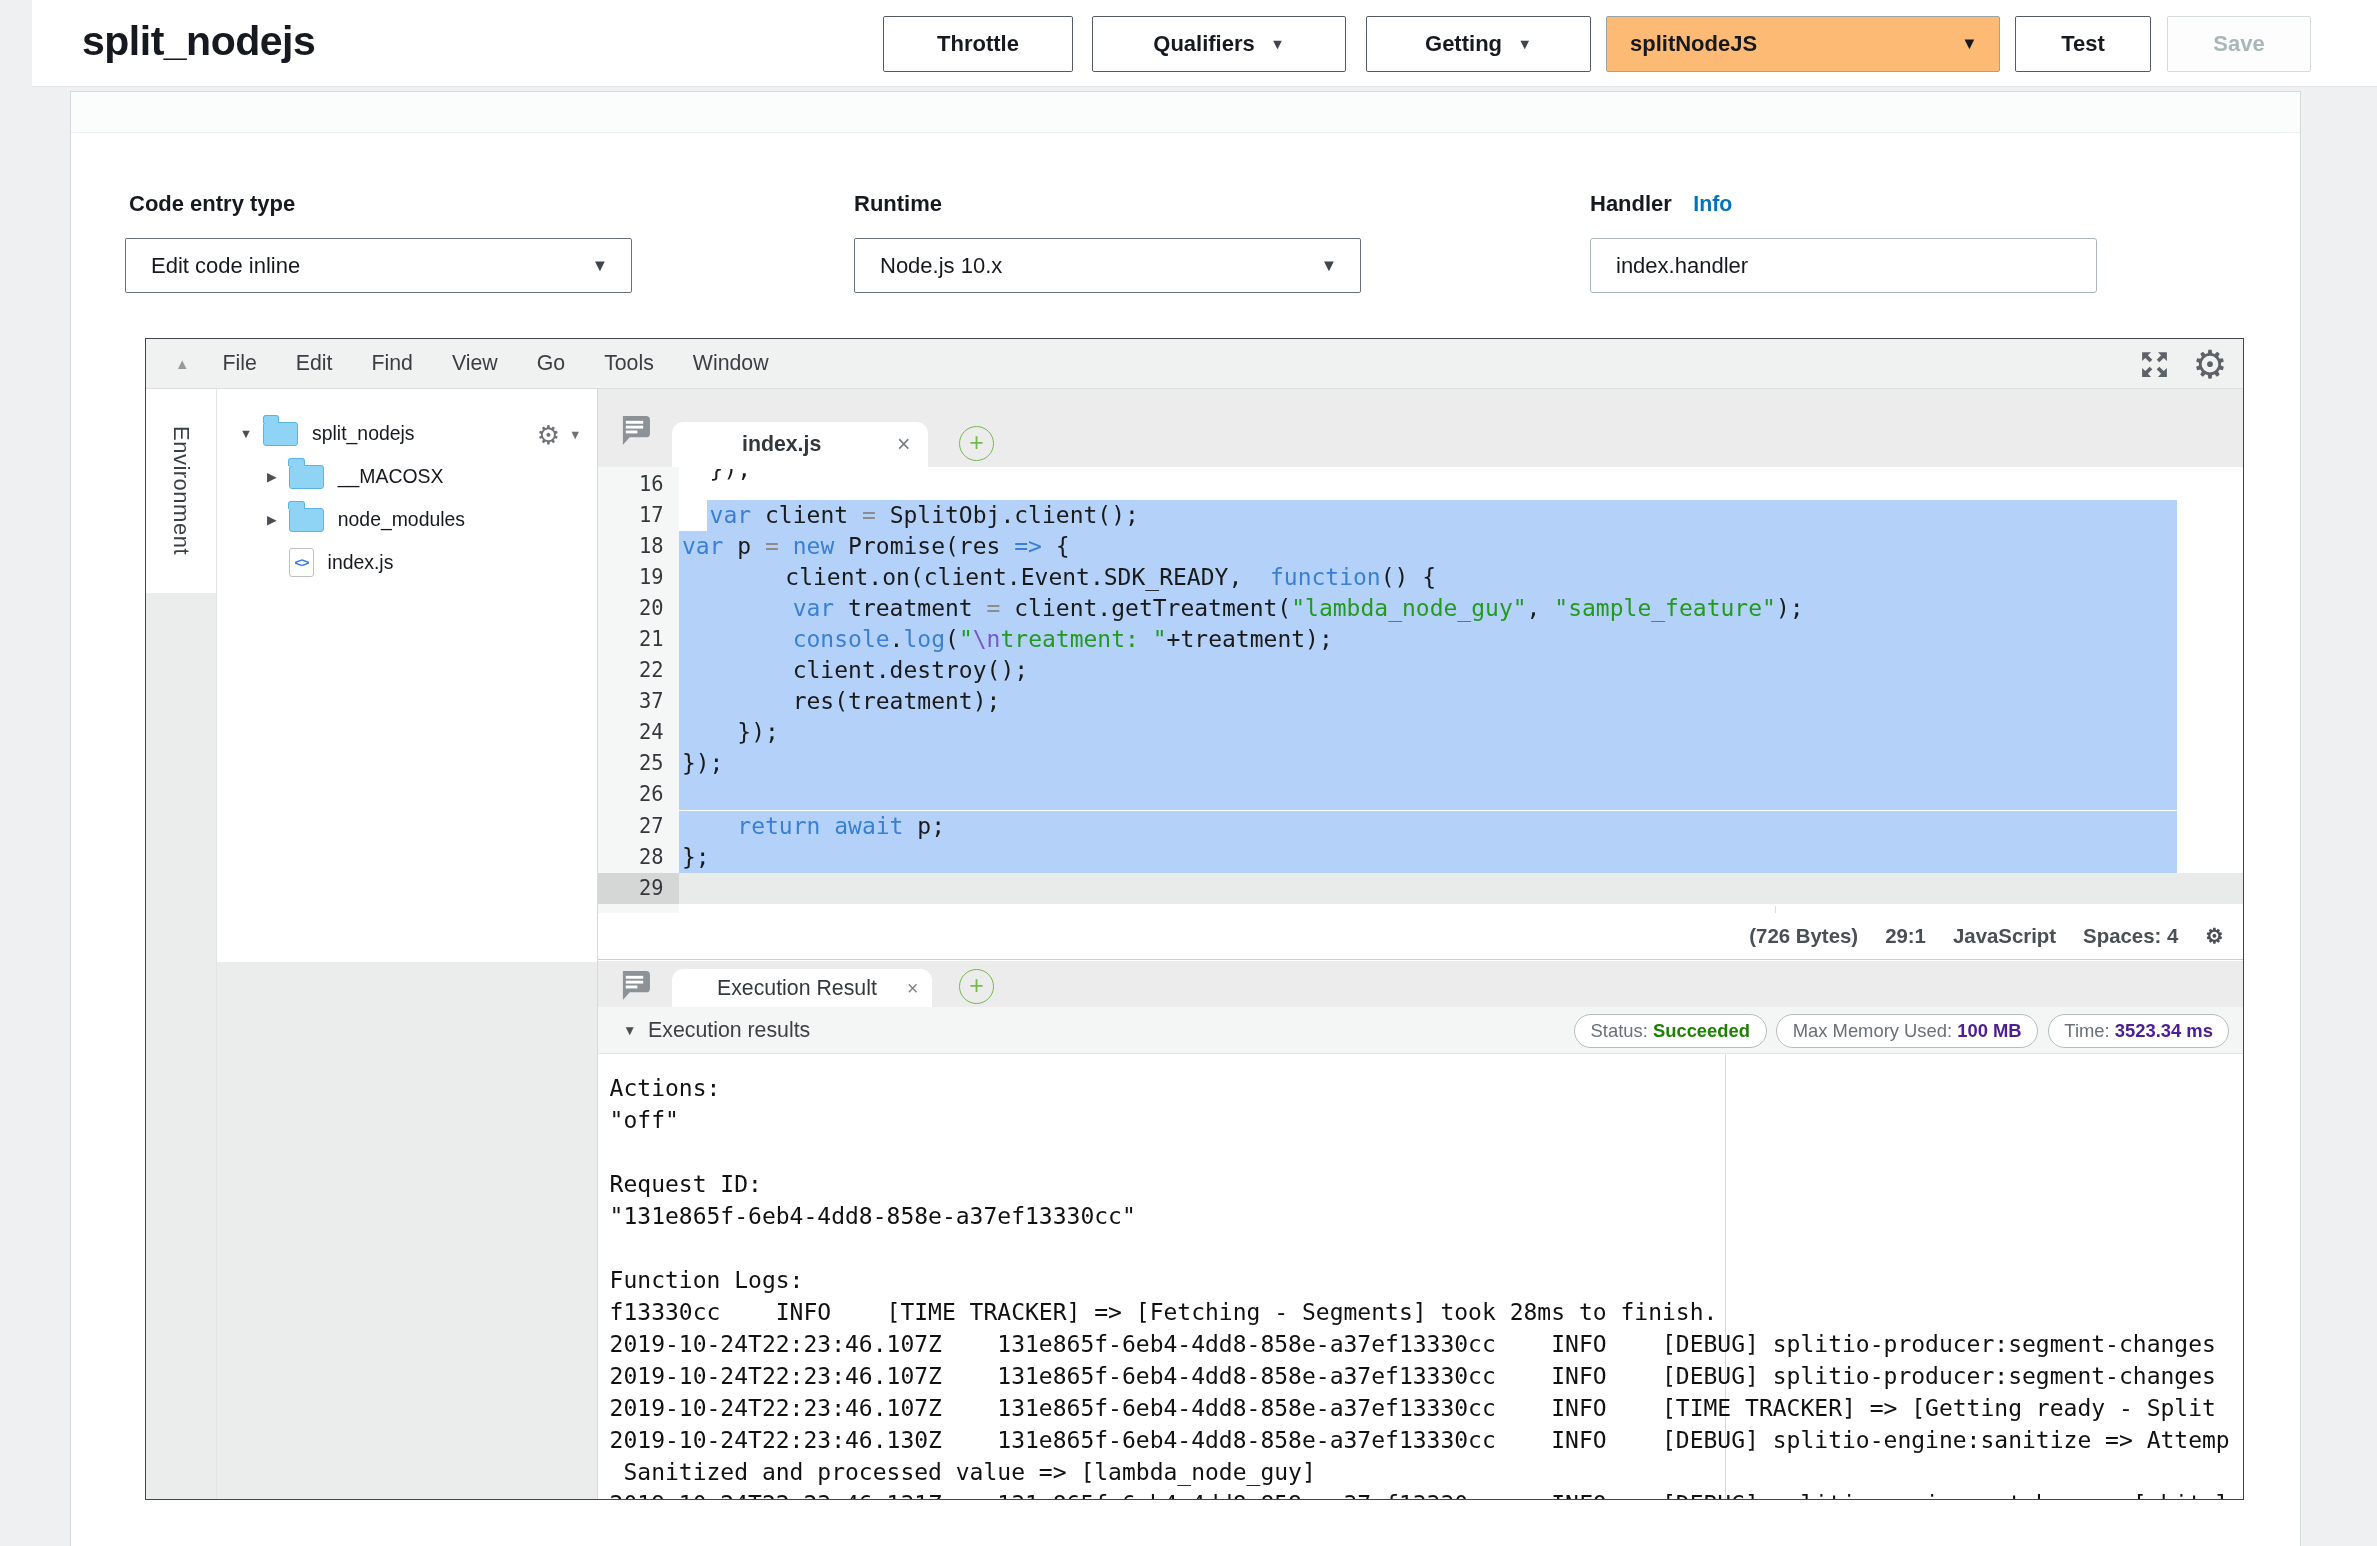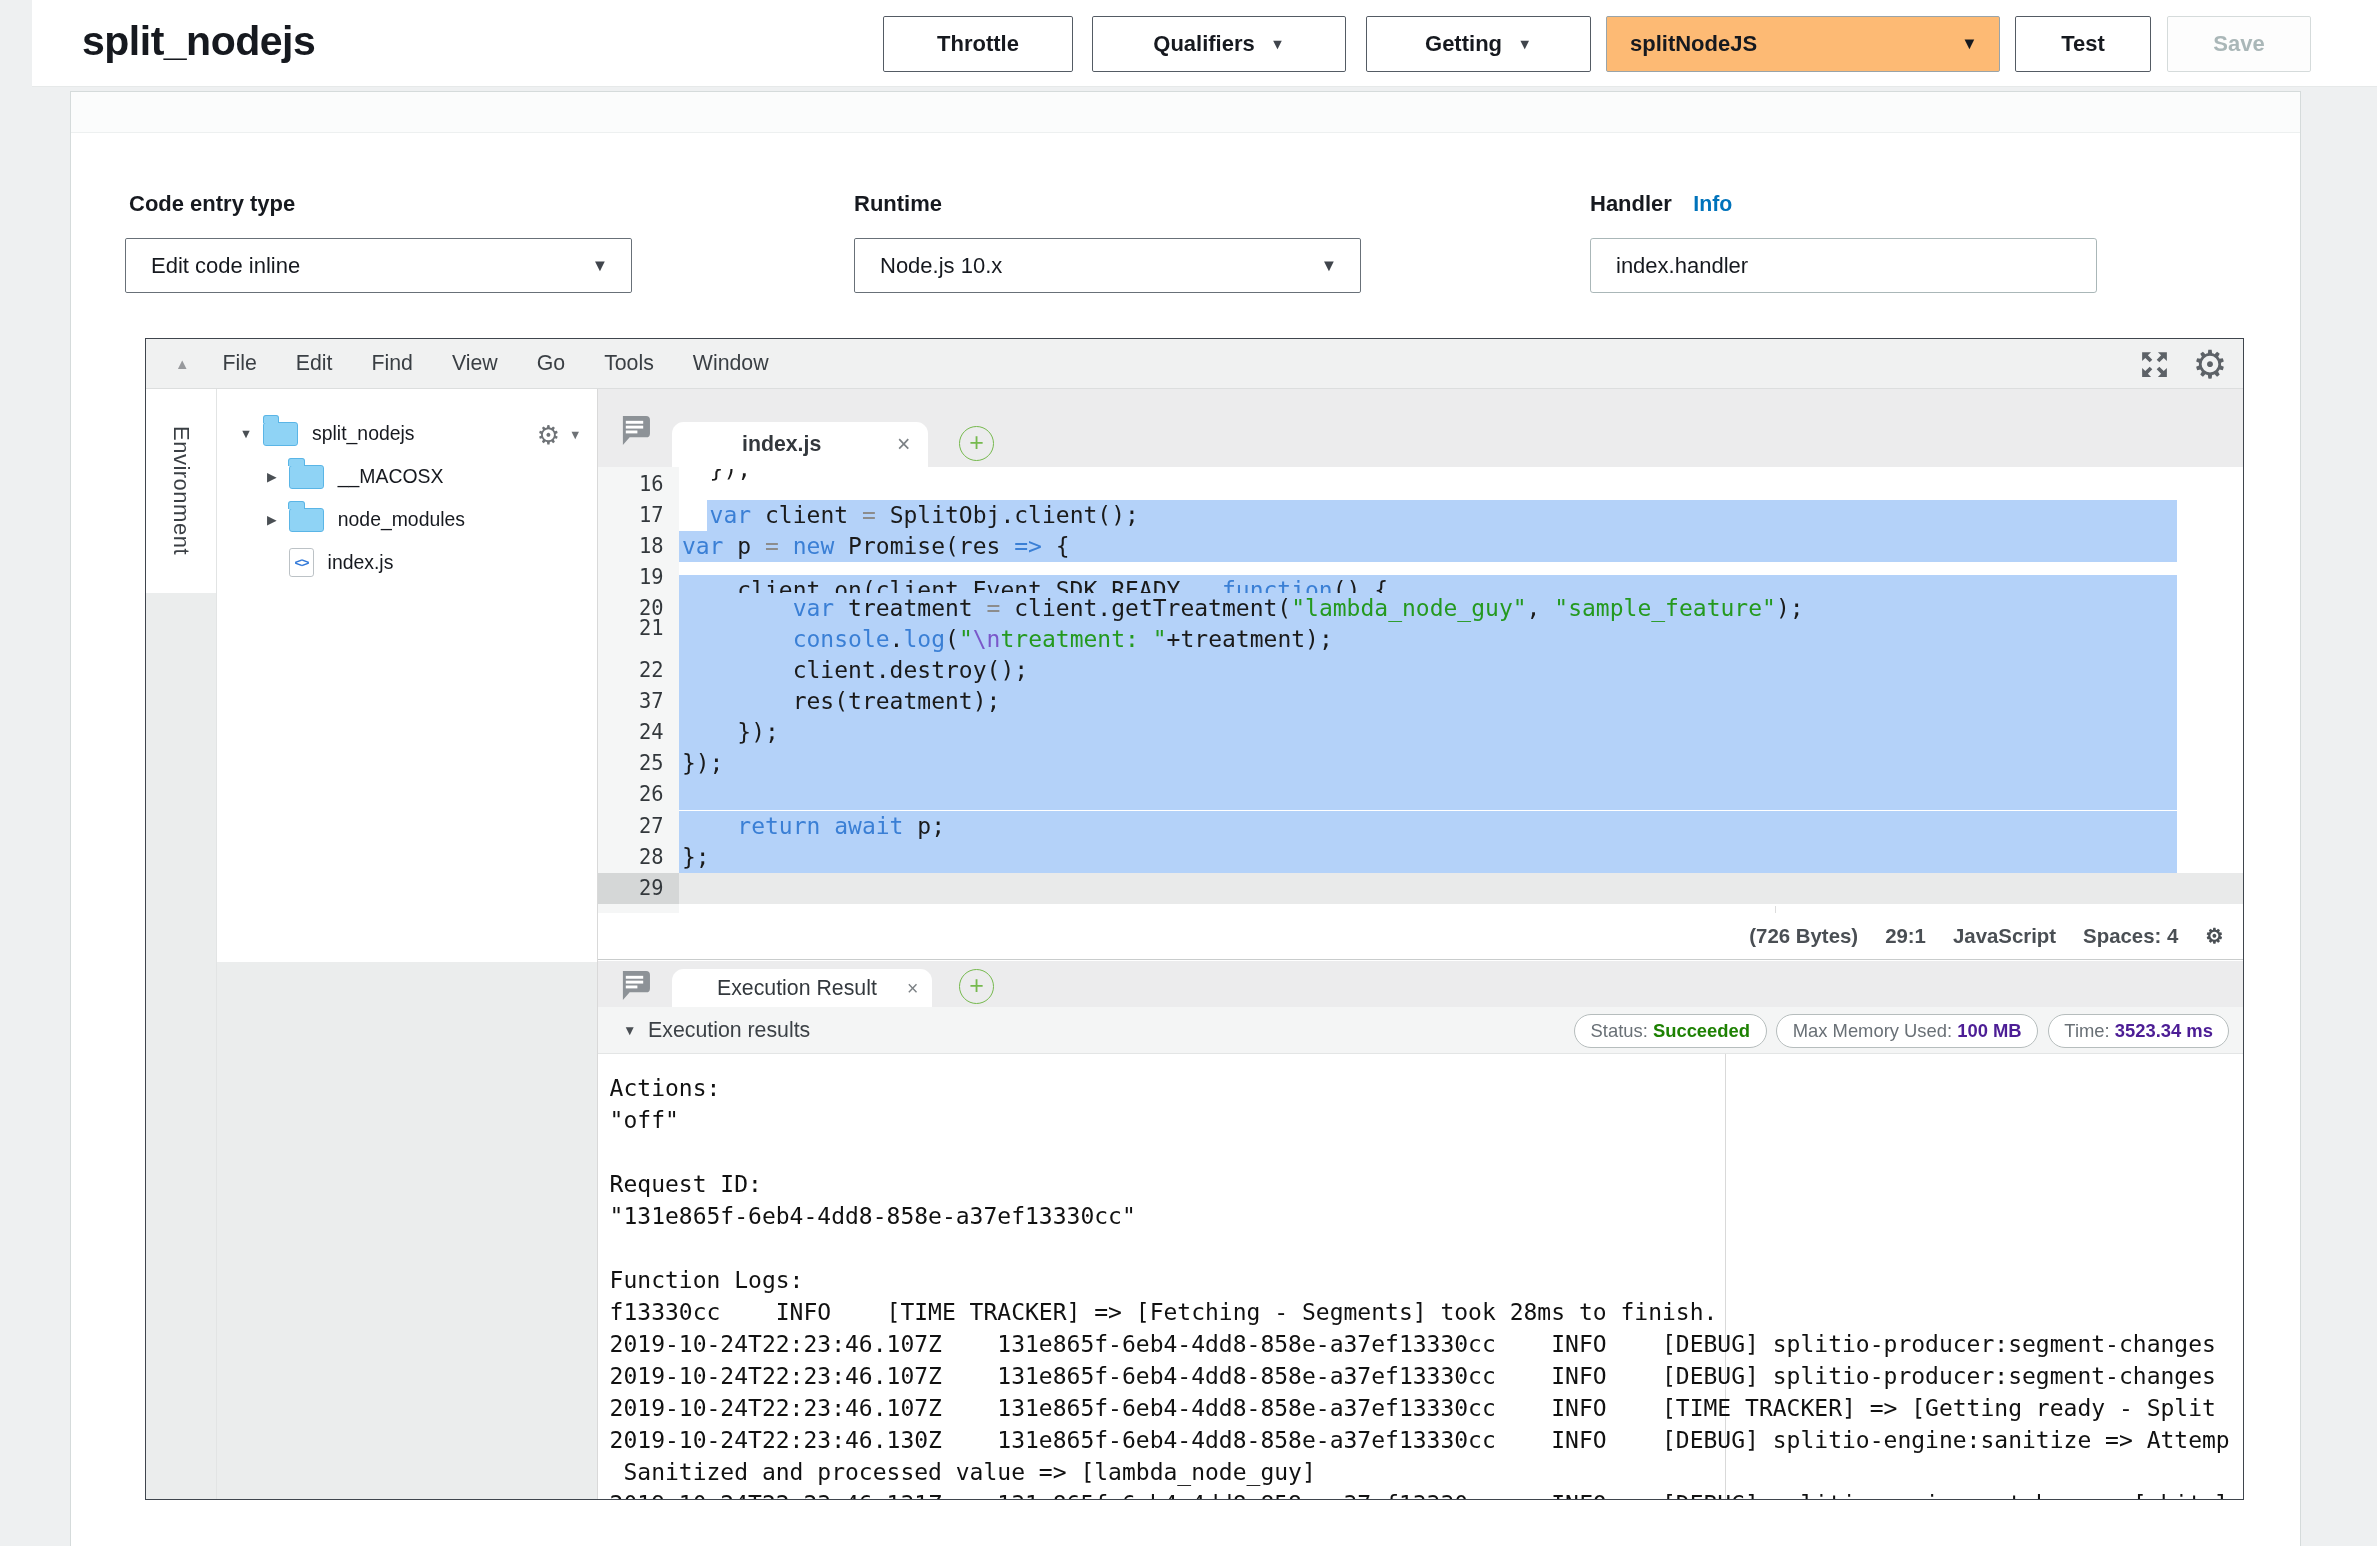--- a/index.html
+++ b/index.html
@@ -244,37 +244,37 @@
           <div id="addtab-code" class="addtab">+</div>
         </div>
 
         <div id="code-area">
           <div id="gutter">
               <div class="gnum" style="top: 1.9px;">16</div>
               <div class="gnum" style="top: 33px;">17</div>
               <div class="gnum" style="top: 64px;">18</div>
               <div class="gnum" style="top: 95px;">19</div>
               <div class="gnum" style="top: 126px;">20</div>
-              <div class="gnum" style="top: 146px;">21</div>
+              <div class="gnum" style="top: 157px;">21</div>
               <div class="gnum" style="top: 188px;">22</div>
               <div class="gnum" style="top: 219px;">37</div>
               <div class="gnum" style="top: 250px;">24</div>
               <div class="gnum" style="top: 281px;">25</div>
               <div class="gnum" style="top: 312px;">26</div>
               <div class="gnum" style="top: 344px;">27</div>
               <div class="gnum" style="top: 375px;">28</div>
               <div class="gnum active" style="top: 406px;">29</div>
             </div>
           <div id="codelines">
             <div id="indent-guide" style="left: 58px; top: 126px; height: 124px;"></div>
             <div id="cursor" style="left: 1.9px; top: 408px;"></div>
           <div class="crow clipped" style="top: 1.9px;"><span class="txt"><span class="tok-t">  });</span></span></div>
               <div class="crow" style="top: 33px;"><div class="hl" style="left: 28px; width: 1470px; background: rgb(180, 210, 249);"></div><span class="txt"><span class="tok-t">  </span><span class="tok-k">var</span><span class="tok-t"> client </span><span class="tok-o">=</span><span class="tok-t"> SplitObj.client();</span></span></div>
               <div class="crow" style="top: 64px;"><div class="hl" style="left: 0px; width: 1498px; background: rgb(180, 210, 249);"></div><span class="txt"><span class="tok-k">var</span><span class="tok-t"> p </span><span class="tok-o">=</span><span class="tok-t"> </span><span class="tok-k">new</span><span class="tok-t"> Promise(res </span><span class="tok-k">=&gt;</span><span class="tok-t"> {</span></span></div>
-              <div class="crow" style="top: 108px;"><div class="hl" style="left: 0px; width: 1498px; background: rgb(180, 210, 249);"></div><span class="txt"><span class="tok-t">    client.on(client.Event.SDK_READY,  </span><span class="tok-k">function</span><span class="tok-t">() {</span></span></div>
+              <div class="crow" style="top: 95px; padding-left: 48px;"><div class="hl" style="left: 0px; width: 1498px; background: rgb(180, 210, 249);"></div><span class="txt"><span class="tok-t">    client.on(client.Event.SDK_READY,  </span><span class="tok-k">function</span><span class="tok-t">() {</span></span></div>
               <div class="crow" style="top: 126px;"><div class="hl" style="left: 0px; width: 1498px; background: rgb(180, 210, 249);"></div><span class="txt"><span class="tok-t">        </span><span class="tok-k">var</span><span class="tok-t"> treatment </span><span class="tok-o">=</span><span class="tok-t"> client.getTreatment(</span><span class="tok-s">"lambda_node_guy"</span><span class="tok-t">, </span><span class="tok-s">"sample_feature"</span><span class="tok-t">);</span></span></div>
               <div class="crow" style="top: 157px;"><div class="hl" style="left: 0px; width: 1498px; background: rgb(180, 210, 249);"></div><span class="txt"><span class="tok-t">        </span><span class="tok-b">console</span><span class="tok-t">.</span><span class="tok-b">log</span><span class="tok-t">(</span><span class="tok-s">"</span><span class="tok-e">\n</span><span class="tok-s">treatment: "</span><span class="tok-t">+treatment);</span></span></div>
               <div class="crow" style="top: 188px;"><div class="hl" style="left: 0px; width: 1498px; background: rgb(180, 210, 249);"></div><span class="txt"><span class="tok-t">        client.destroy();</span></span></div>
               <div class="crow" style="top: 219px;"><div class="hl" style="left: 0px; width: 1498px; background: rgb(180, 210, 249);"></div><span class="txt"><span class="tok-t">        res(treatment);</span></span></div>
               <div class="crow" style="top: 250px;"><div class="hl" style="left: 0px; width: 1498px; background: rgb(180, 210, 249);"></div><span class="txt"><span class="tok-t">    });</span></span></div>
               <div class="crow" style="top: 281px;"><div class="hl" style="left: 0px; width: 1498px; background: rgb(180, 210, 249);"></div><span class="txt"><span class="tok-t">});</span></span></div>
               <div class="crow" style="top: 312px;"><div class="hl" style="left: 0px; width: 1498px; background: rgb(180, 210, 249);"></div><span class="txt"></span></div>
               <div class="crow" style="top: 344px;"><div class="hl" style="left: 0px; width: 1498px; background: rgb(180, 210, 249);"></div><span class="txt"><span class="tok-t">    </span><span class="tok-k">return</span><span class="tok-t"> </span><span class="tok-k">await</span><span class="tok-t"> p;</span></span></div>
               <div class="crow" style="top: 375px;"><div class="hl" style="left: 0px; width: 1498px; background: rgb(180, 210, 249);"></div><span class="txt"><span class="tok-t">};</span></span></div>
               <div class="crow activeline" style="top: 406px;"><span class="txt"></span></div>

